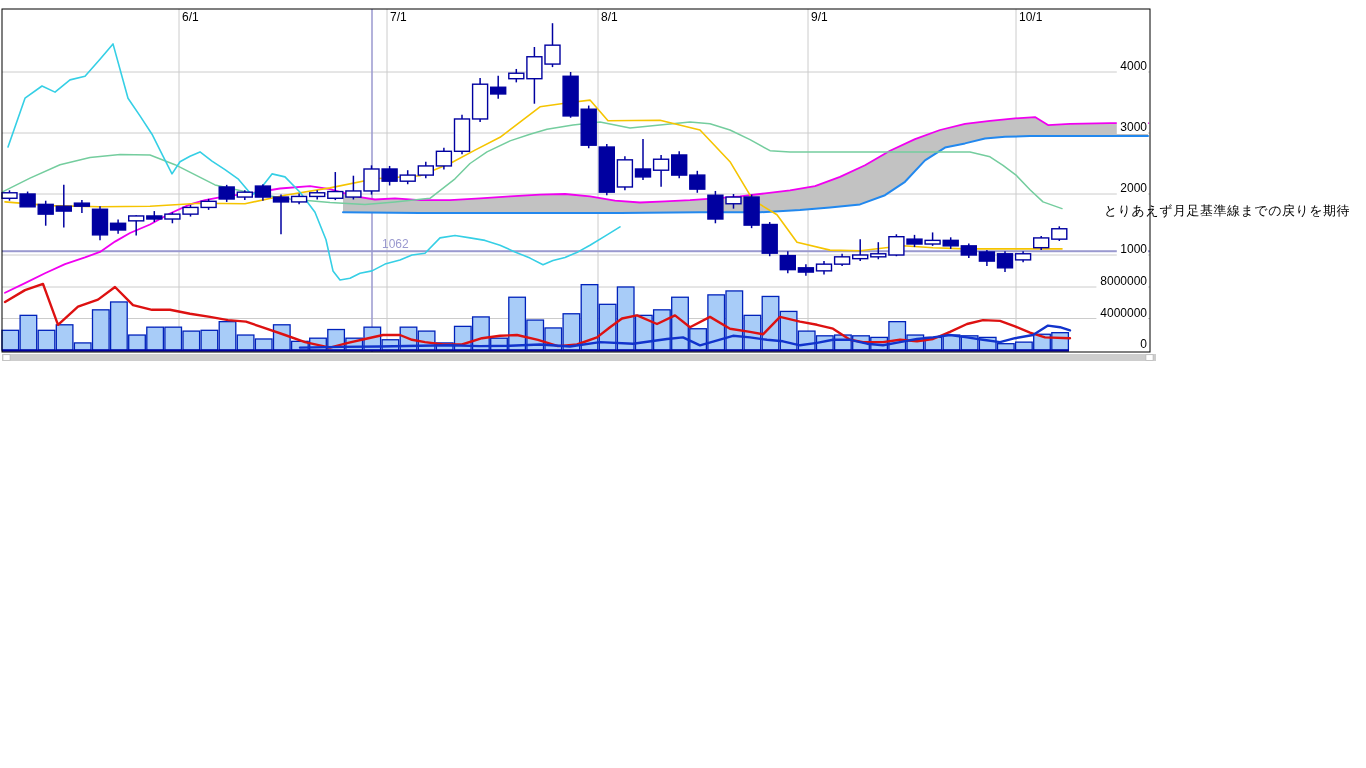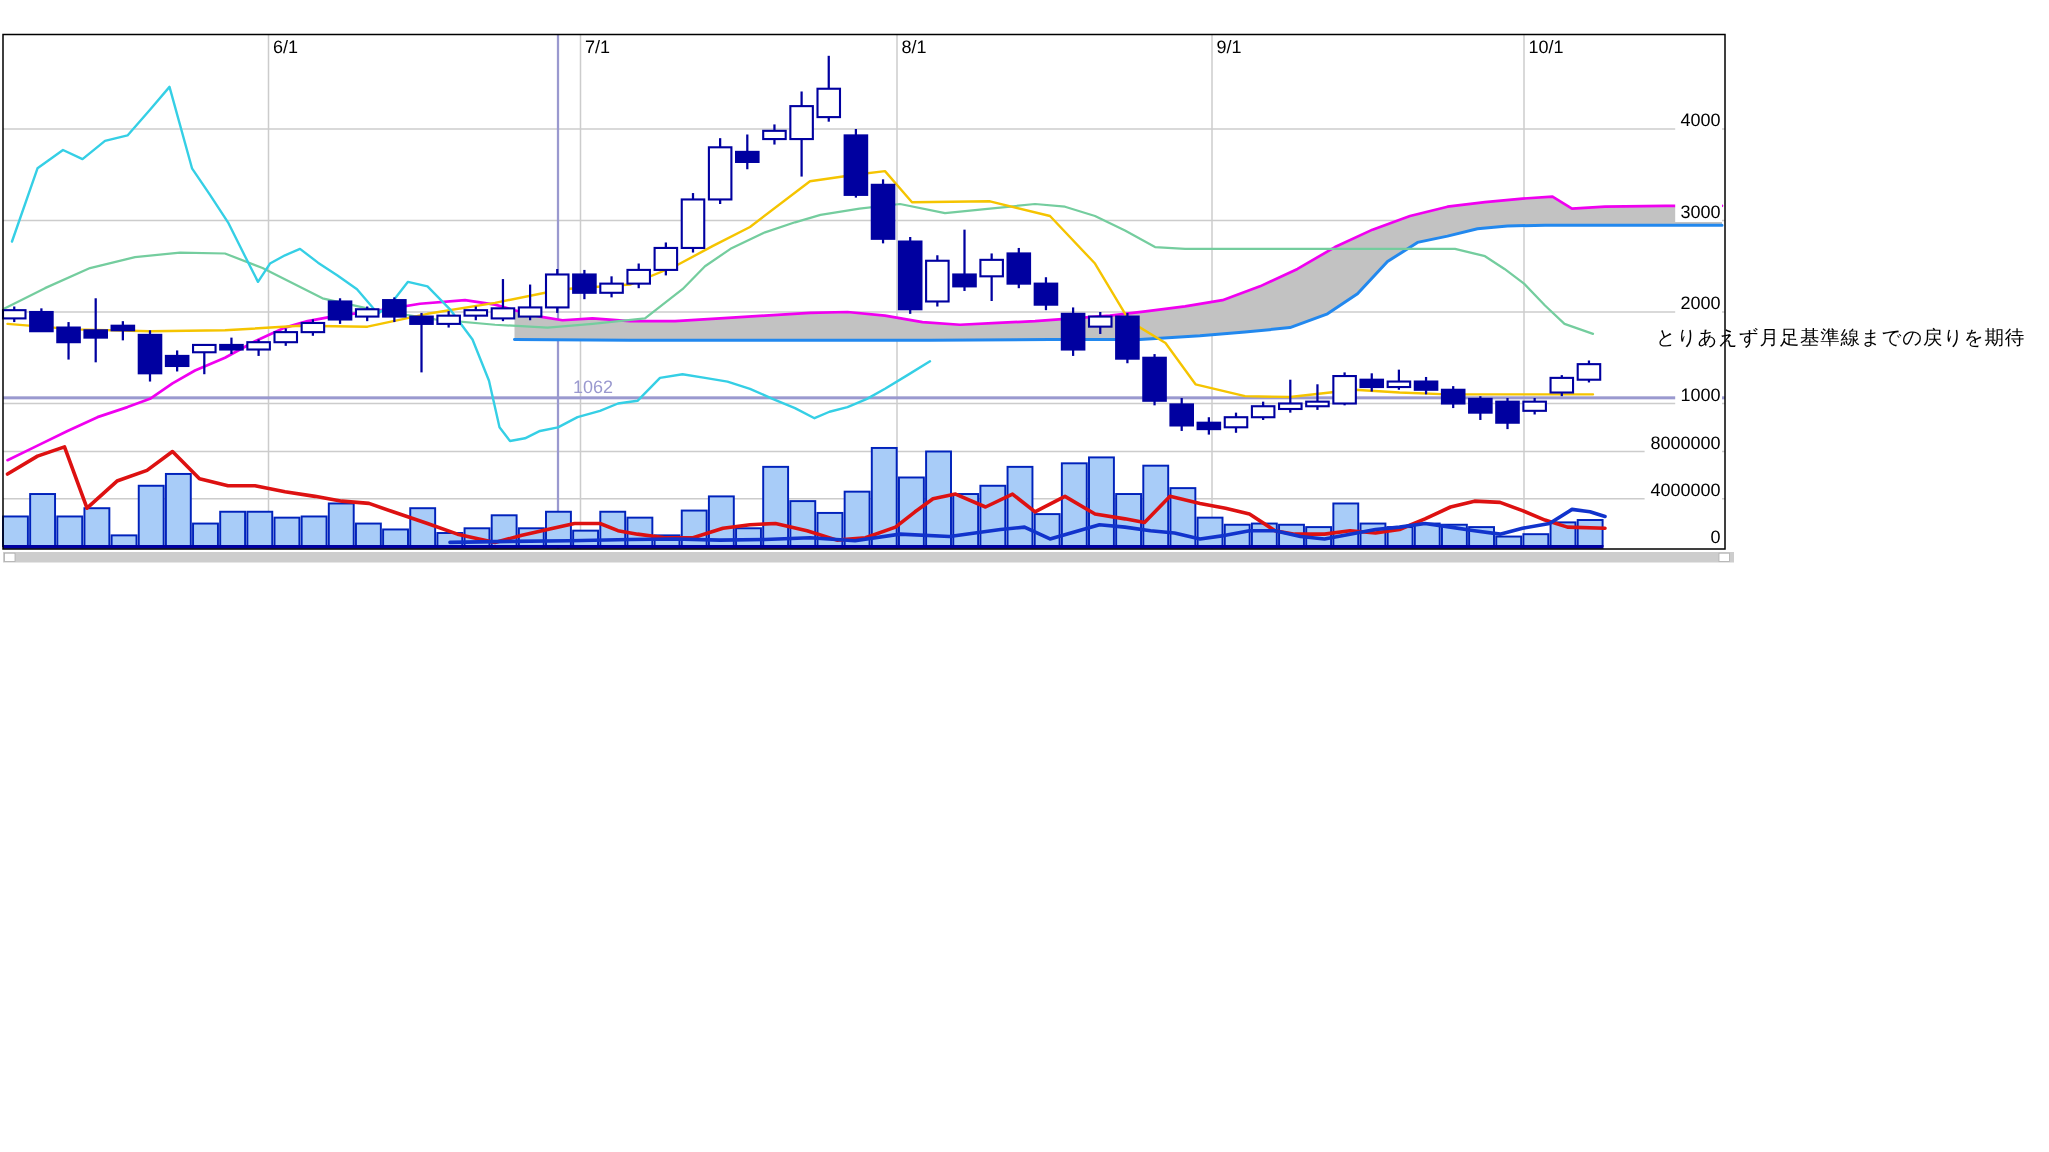--- a/index.html
+++ b/index.html
@@ -1,17 +1,17 @@
 <!DOCTYPE html>
 <html><head>
 <meta charset="utf-8">
 <style>
   html,body{margin:0;padding:0;background:#fff;}
   body{width:1366px;height:768px;position:relative;font-family:"Liberation Sans",sans-serif;}
-  #chart-wrap{position:absolute;left:0;top:16px;width:1366px;height:580px;}
+  #chart-wrap{position:absolute;left:0;top:2px;width:1366px;height:580px;}
   #annotation{position:absolute;left:1104px;top:200px;font-size:13px;color:#000;
               font-family:Liberation Serif, serif;letter-spacing:.5px;white-space:nowrap;}
   svg text{font-family:"Liberation Sans","DejaVu Sans",sans-serif;}
 </style>
 </head>
 <body>
 
 <div id="chart-wrap">
   <svg id="chart" width="1366" height="768">
       <g>

